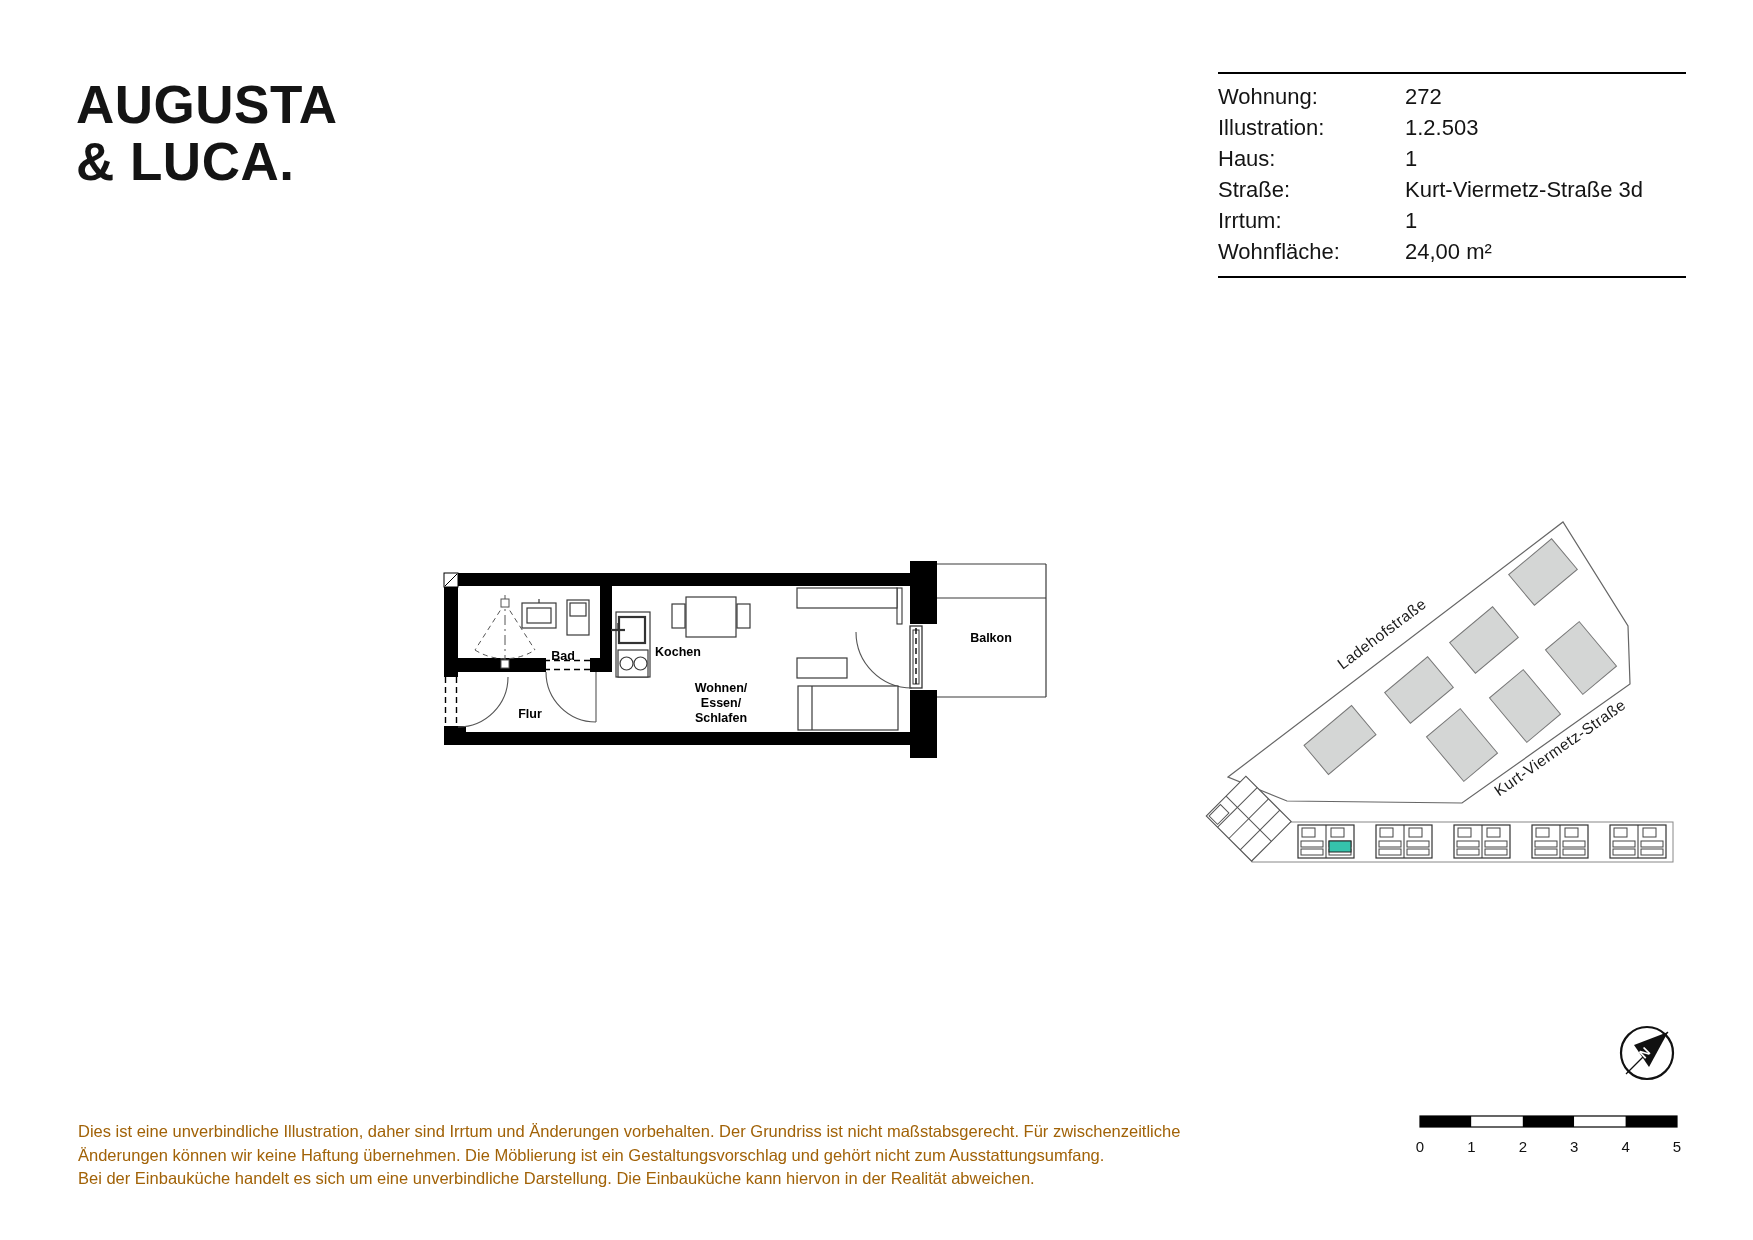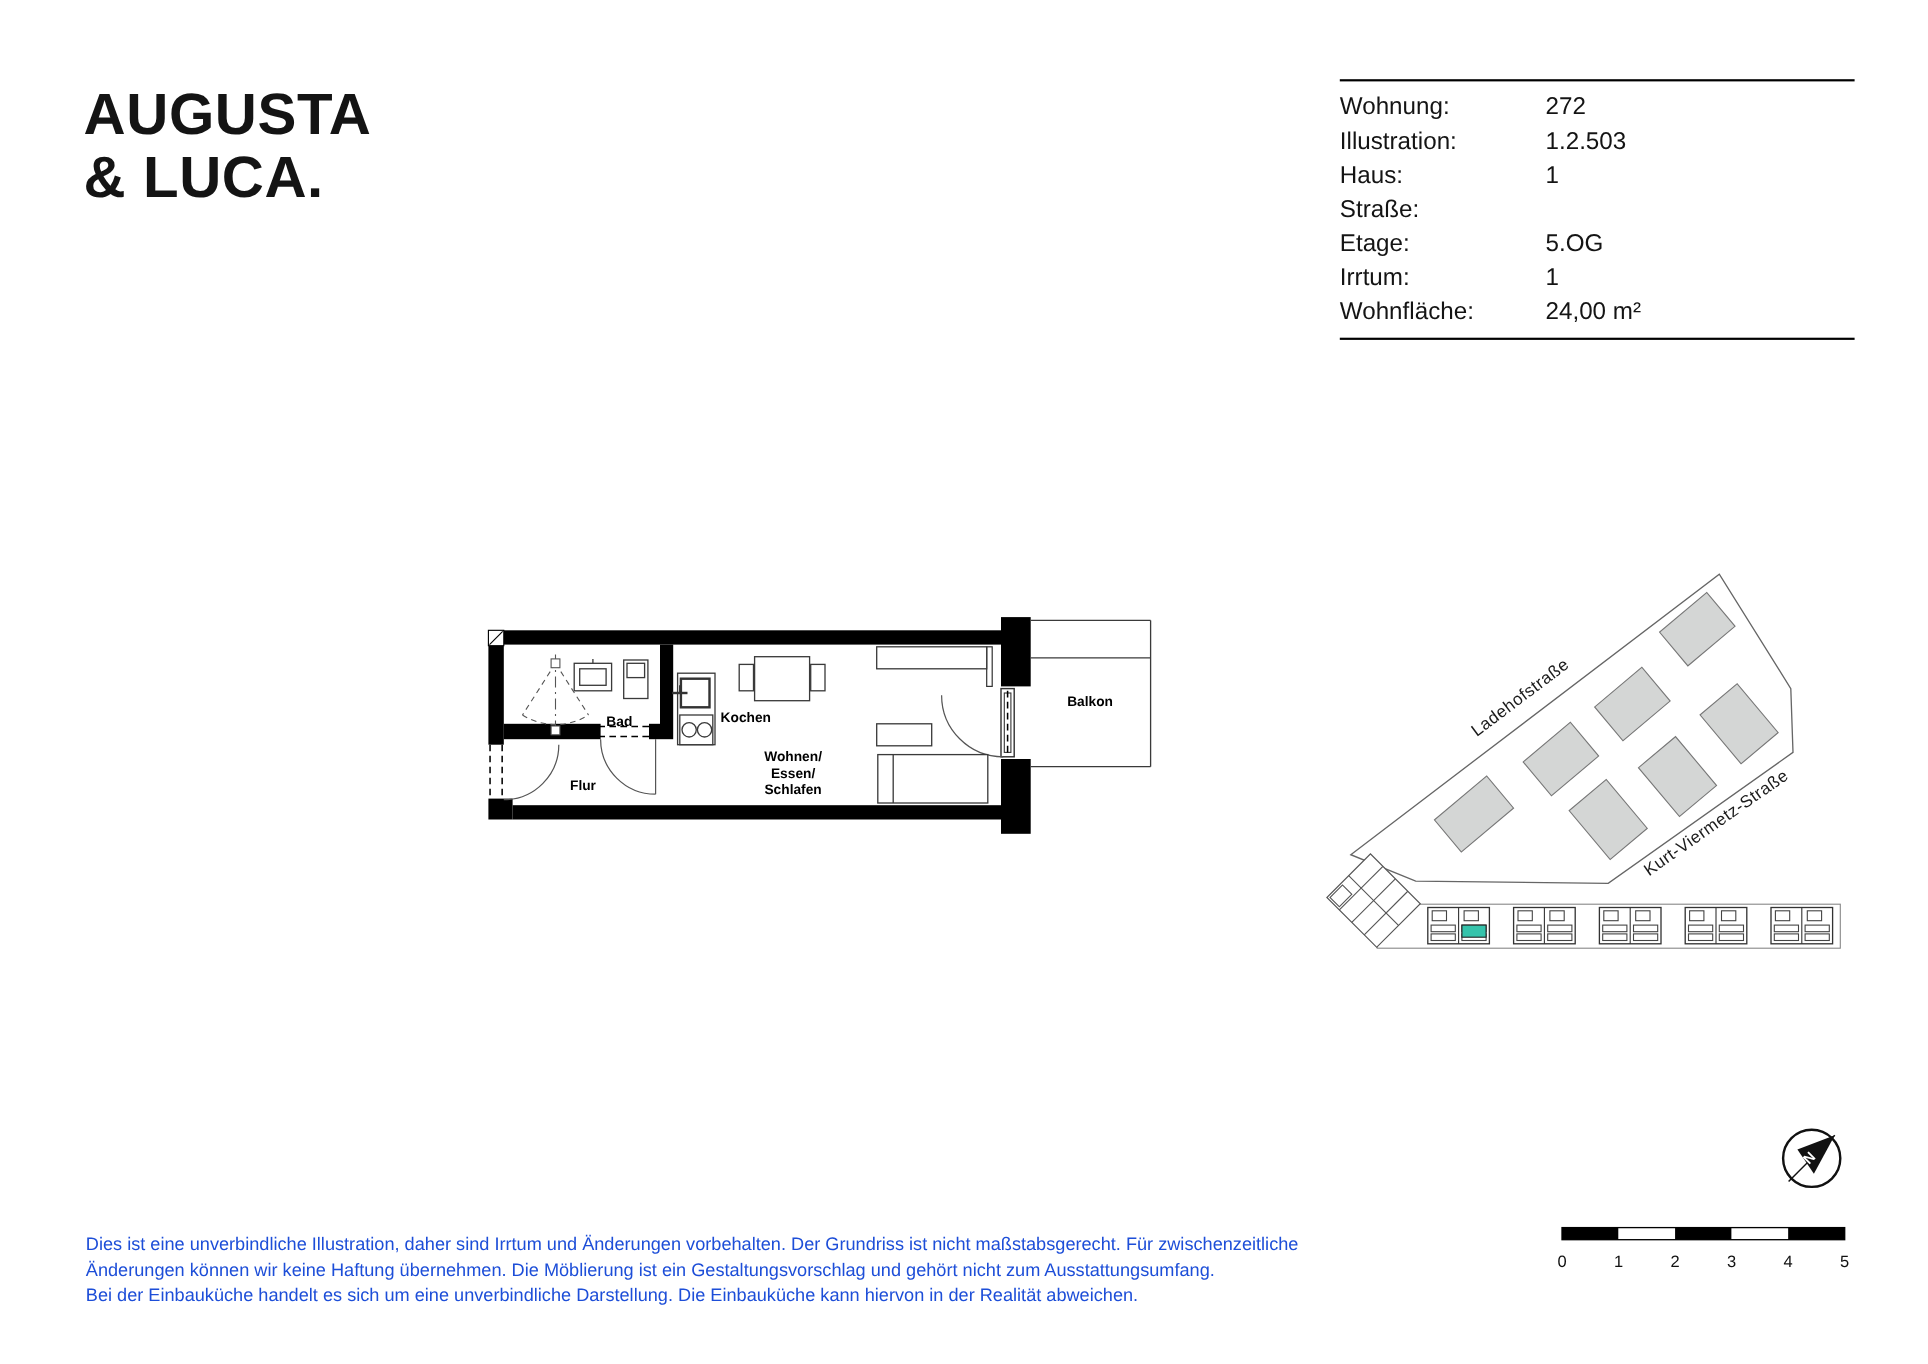--- a/index.html
+++ b/index.html
@@ -52,21 +52,21 @@
   .thinline { stroke: #3a3a3a; stroke-width: 1.2; fill: none; }
   .furn { stroke: #3a3a3a; stroke-width: 1.2; fill: #ffffff; }
   .dashline { stroke: #000; stroke-width: 1.4; stroke-dasharray: 6 4; fill: none; }
   .arc { stroke: #555; stroke-width: 1.1; fill: none; }
 
   
   #disclaimer {
     left: 78px; top: 1120px; width: 1170px;
     font-size: 16.5px;
     line-height: 23.5px;
-    color: #1d4ed8;
+    color: #a16207;
   }
 
   
   text.scale-num {
     font-family: "Liberation Sans", sans-serif;
     font-size: 15px;
     fill: #111;
   }
   text.compass-n {
     font-family: "Liberation Sans", sans-serif;
@@ -91,24 +91,21 @@
   <div class="info-row">
     <span class="info-label">Illustration:</span>
     <span class="info-value">1.2.503</span>
   </div>
   <div class="info-row">
     <span class="info-label">Haus:</span>
     <span class="info-value">1</span>
   </div>
   <div class="info-row">
     <span class="info-label">Straße:</span>
-  </div>
-  <div class="info-row">
-    <span class="info-label">Etage:</span>
-    <span class="info-value">5.OG</span>
+    <span class="info-value">Kurt-Viermetz-Straße 3d</span>
   </div>
   <div class="info-row">
     <span class="info-label">Irrtum:</span>
     <span class="info-value">1</span>
   </div>
   <div class="info-row">
     <span class="info-label">Wohnfläche:</span>
     <span class="info-value">24,00 m²</span>
   </div>
 </div>

